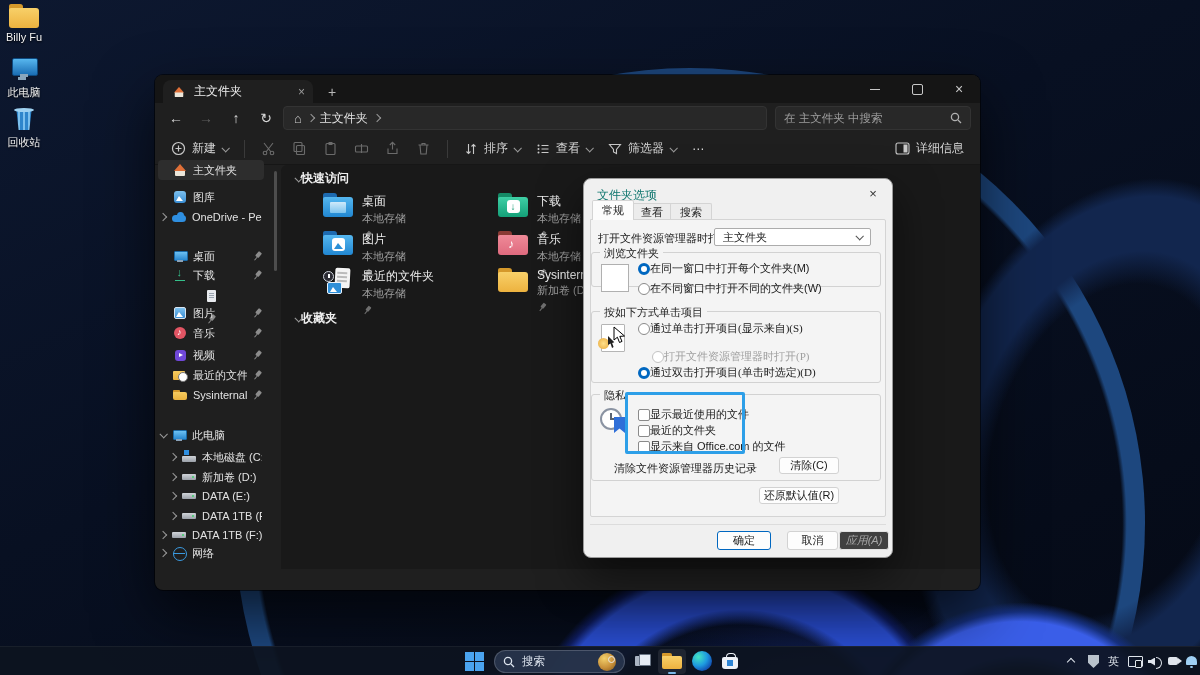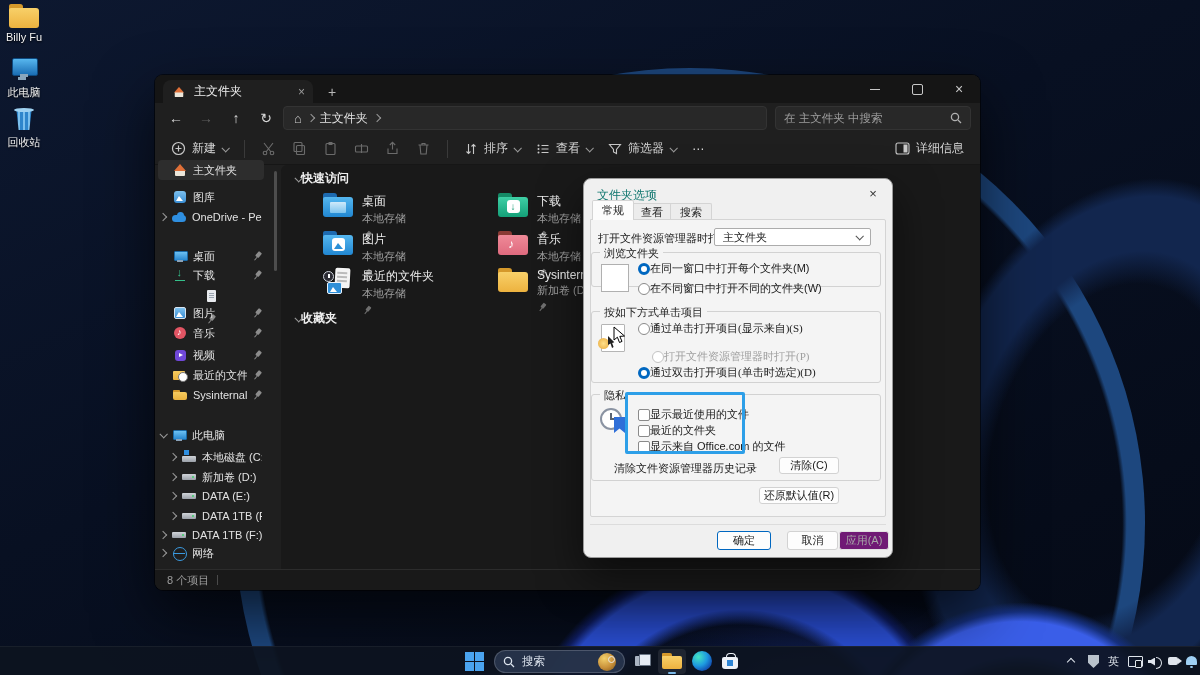--- a/index.html
+++ b/index.html
@@ -153,21 +153,21 @@
   .optrow{position:absolute;display:flex;align-items:center;gap:0;font-size:11px;}
   .radio{width:12px;height:12px;border-radius:50%;border:1px solid #8a8a8a;background:#fff;flex:none;}
   .radio.sel{border:3.5px solid #0067c0;}
   .radio.dis{border-color:#c3c3c3;}
   .dis-t{color:#a0a0a0;}
   .cb{width:12px;height:12px;border:1px solid #8a8a8a;border-radius:2px;background:#fff;flex:none;}
   .combo{position:absolute;display:flex;align-items:center;background:#fff;border:1px solid #acacac;border-radius:2px;padding:0 8px;font-size:11px;}
   .combo .chev{border-color:#555;margin-left:auto;}
   .btn{position:absolute;display:flex;align-items:center;justify-content:center;background:#fdfdfd;border:1px solid #d2d2d2;border-radius:3px;font-size:11px;color:#1a1a1a;}
   .btn.primary{border:1.5px solid #0067c0;}
-  .btn.disabled{color:#a6a6a6;background:#701a75;border-color:#e2e2e2;}
+  .btn.disabled{color:#a6a6a6;background:#404040;border-color:#e2e2e2;font-style:italic;}
   .whitebox{position:absolute;background:#fff;border:1px solid #b0b0b0;}
   .clickdoc{position:absolute;width:24px;height:28px;background:#fff;border:1px solid #b5b5b5;border-radius:1px;}
   .clickdoc .badge{position:absolute;left:-4px;bottom:2px;width:11px;height:11px;border-radius:50%;background:radial-gradient(#ffe08a,#e8a93c);}
   .clickdoc .cur{position:absolute;left:6px;bottom:3px;width:9px;height:12px;background:#222;clip-path:polygon(0 0,0 75%,28% 62%,45% 100%,62% 92%,46% 58%,70% 52%);}
   .privclock{position:absolute;width:22px;height:22px;border-radius:50%;background:#fff;border:2px solid #8a93a2;}
   .privclock::before{content:"";position:absolute;left:8px;top:3px;width:2px;height:7px;background:#5a6472;}
   .privclock::after{content:"";position:absolute;left:9px;top:8px;width:6px;height:2px;background:#5a6472;}
   .privribbon{position:absolute;width:11px;height:16px;background:#2f6fd8;clip-path:polygon(0 0,100% 0,100% 100%,50% 72%,0 100%);}
   .hlbox{position:absolute;border:3px solid #2d9fe8;border-radius:2px;z-index:5;}
   .dsep{position:absolute;left:6px;right:6px;height:1px;background:#dcdcdc;}
@@ -499,24 +499,20 @@
     <div class="qa" style="left:343px;top:193px;">
       <div class="fold f-plain"></div>
       <div><div class="qa-name">SysinternalsSuite</div><div class="qa-sub">新加卷 (D:\</div><span class="pin" style="display:inline-block;"></span></div>
     </div>
 
     <div class="sechdr" style="left:140px;top:235px;">
       <span class="chev d"></span>
       <span>收藏夹</span>
     </div>
 
-    <div class="statusbar">
-      <span>8 个项目</span>
-      <span class="sdiv"></span>
-    </div>
   </div>
 
   <div class="abs dlg">
     <div class="dlg-title">文件夹选项</div>
     <div class="dlg-x">×</div>
 
     <div class="dtab active" style="left:8px;">
         <span>常规</span>
       </div>
     <div class="dtab" style="left:47px;">

